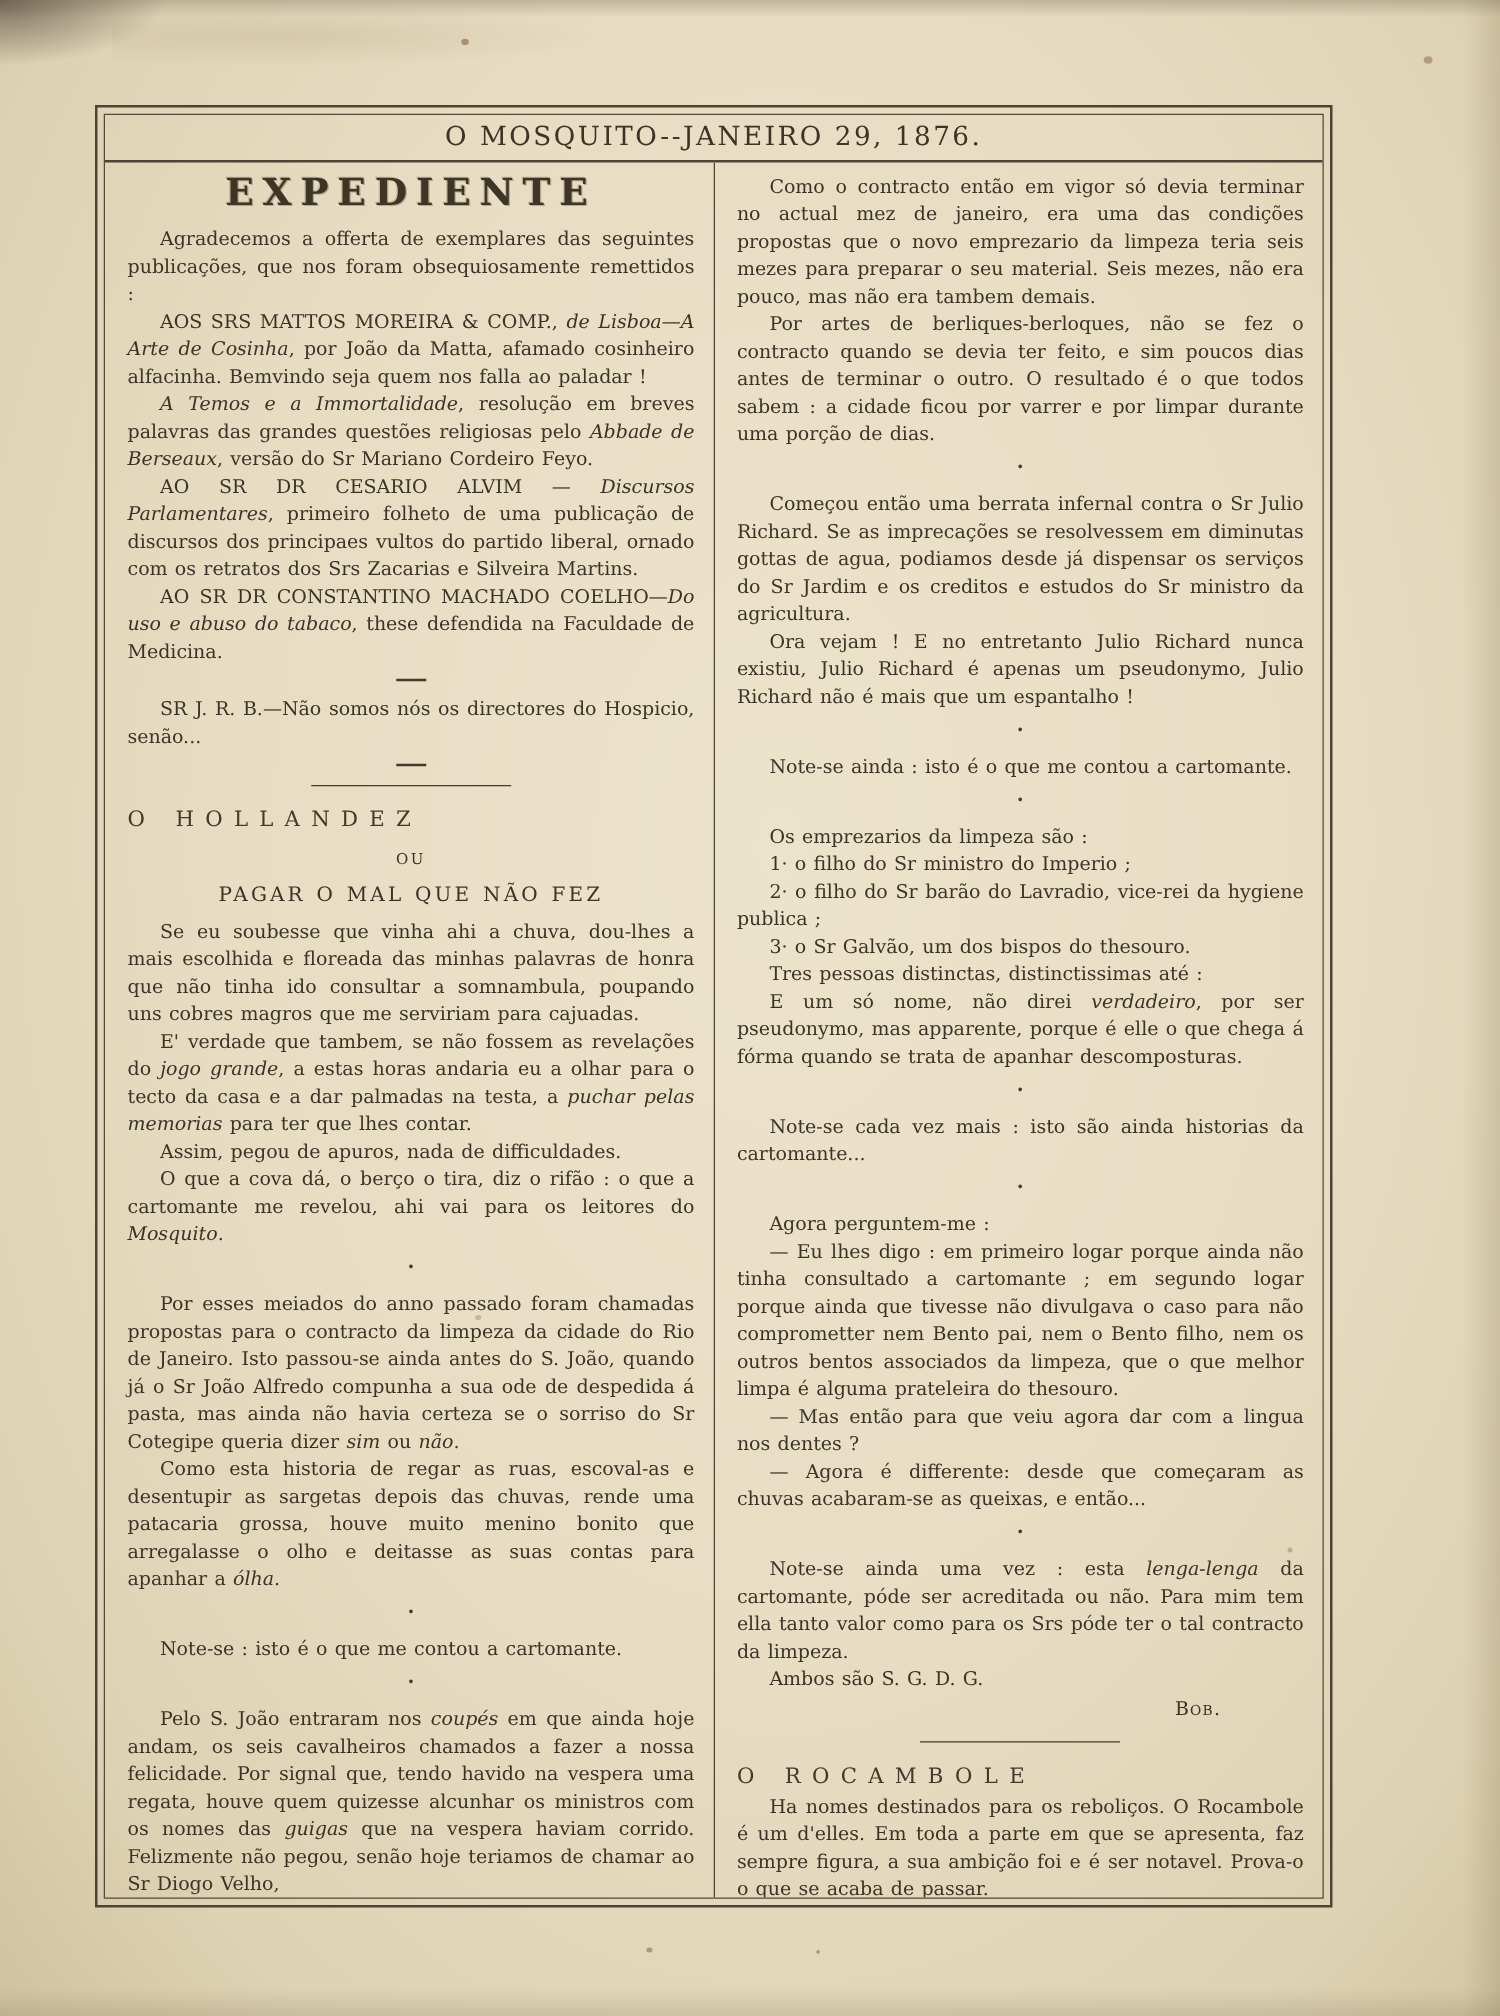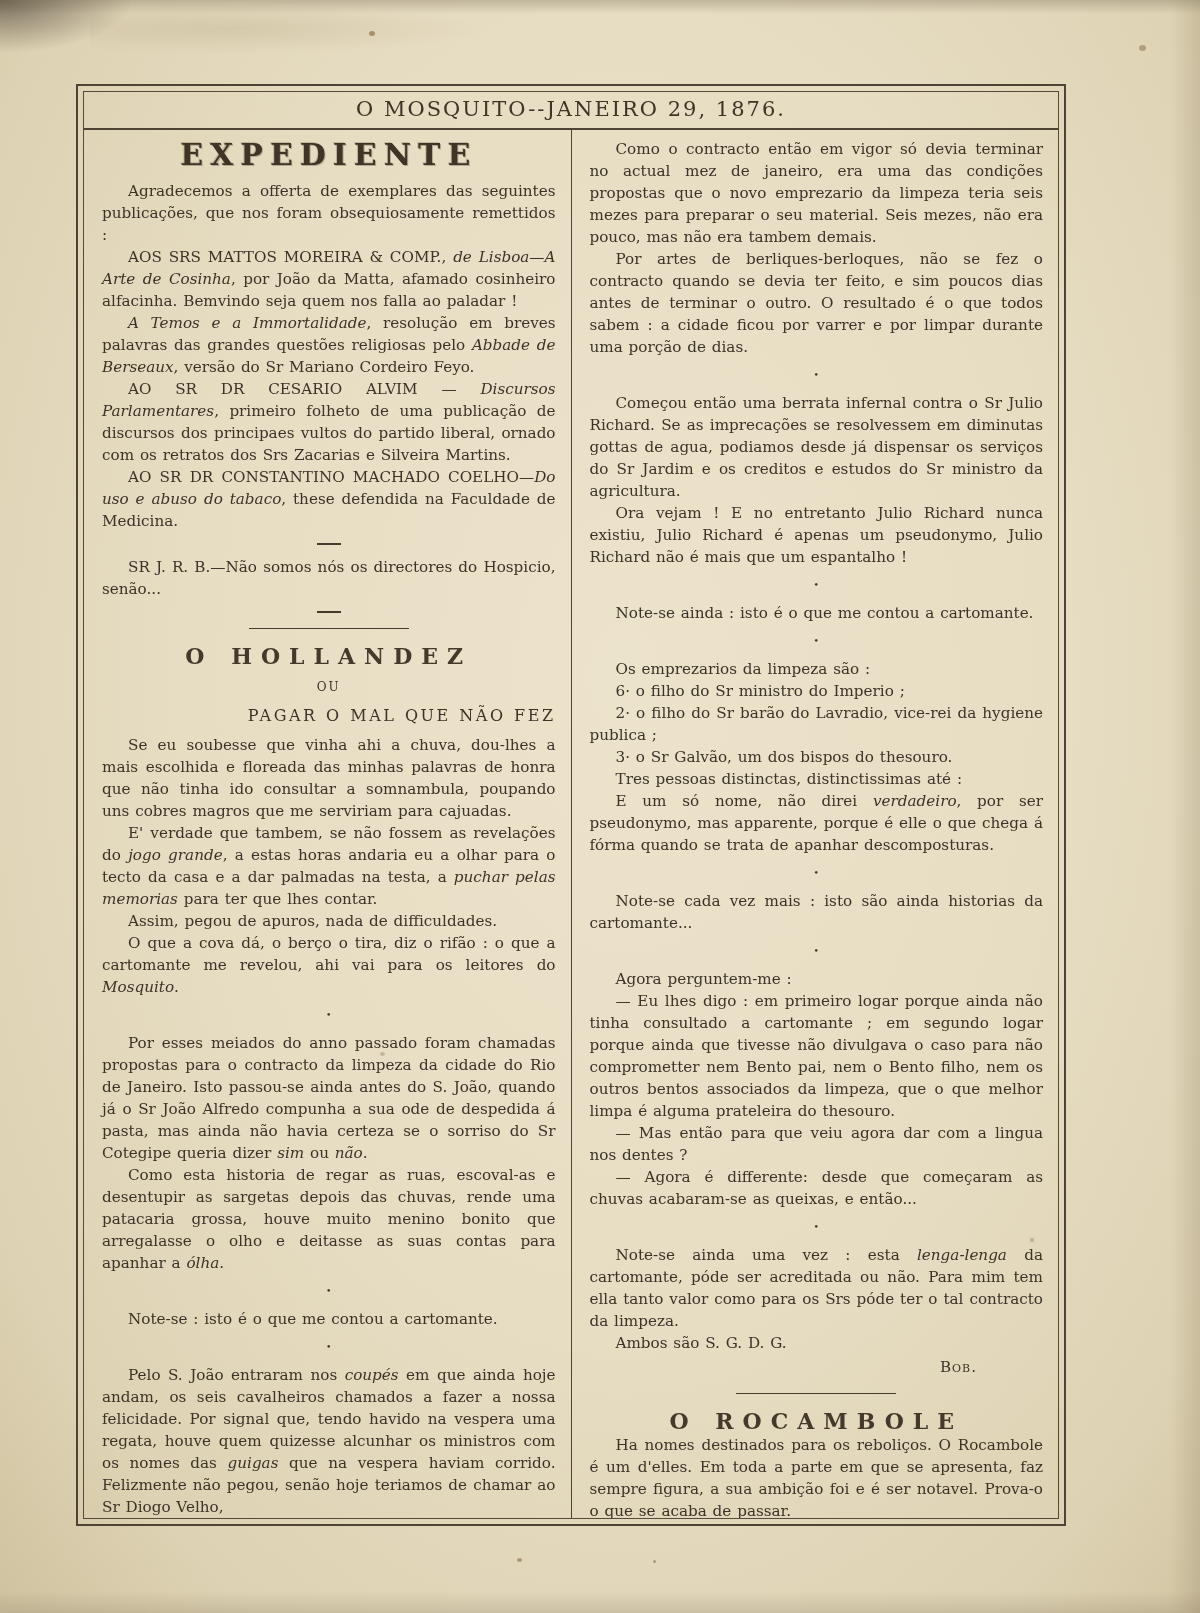--- a/index.html
+++ b/index.html
@@ -35,24 +35,24 @@
   .col{flex:1;padding:8px 15px 0 18px;text-align:justify;
     font-size:15.2px;line-height:22px;overflow:hidden;word-spacing:1px;}
   .col-right{border-left:1px solid #4e4435;}
 
   .para{margin:0;text-indent:26px;}
   .it{font-style:italic;}
 
   .ornate-title{text-align:center;text-indent:0;font-size:30px;font-weight:bold;
     letter-spacing:7px;margin:6px 0 14px;color:#3e3526;
     text-shadow:1px 1px 0 rgba(62,53,38,.30), -1px -1px 0 rgba(62,53,38,.22);}
-  .section-title{text-align:center;text-indent:0;font-size:22px;font-weight:bold;
+  .section-title{text-align:left;text-indent:0;font-size:17px;font-weight:normal;
     letter-spacing:9px;margin:16px 0 2px;color:#44392a;}
   .section-sub{text-align:center;text-indent:0;font-size:12px;letter-spacing:2px;margin:9px 0 2px;}
-  .section-sub2{text-align:right;text-indent:0;font-size:16px;letter-spacing:2.5px;margin:7px 0 7px;}
+  .section-sub2{text-align:center;text-indent:0;font-size:16px;letter-spacing:2.5px;margin:7px 0 7px;}
   .sep-dash{width:24px;height:2px;background:#453b2c;margin:11px auto;}
   .sep-dot{text-align:center;font-size:10px;line-height:8px;margin:13px 0;color:#453b2c;}
   .sep-rule{width:160px;height:1px;background:#453b2c;margin:15px auto 13px;}
   .sig{text-align:right;padding-right:66px;font-variant:small-caps;letter-spacing:1px;margin:2px 0;}
 </style>
 </head>
 <body>
 
 <div class="page">
   <div class="corner-dark"></div>
@@ -101,21 +101,21 @@
         <div class="col col-right">
             <p class="para"><span>Como o contracto então em vigor só devia terminar no actual mez de janeiro, era uma das condições propostas que o novo emprezario da limpeza teria seis mezes para preparar o seu material. Seis mezes, não era pouco, mas não era tambem demais.</span></p>
             <p class="para"><span>Por artes de berliques-berloques, não se fez o contracto quando se devia ter feito, e sim poucos dias antes de terminar o outro. O resultado é o que todos sabem : a cidade ficou por varrer e por limpar durante uma porção de dias.</span></p>
             <div class="sep-dot">•</div>
             <p class="para"><span>Começou então uma berrata infernal contra o Sr Julio Richard. Se as imprecações se resolvessem em diminutas gottas de agua, podiamos desde já dispensar os serviços do Sr Jardim e os creditos e estudos do Sr ministro da agricultura.</span></p>
             <p class="para"><span>Ora vejam ! E no entretanto Julio Richard nunca existiu, Julio Richard é apenas um pseudonymo, Julio Richard não é mais que um espantalho !</span></p>
             <div class="sep-dot">•</div>
             <p class="para"><span>Note-se ainda : isto é o que me contou a cartomante.</span></p>
             <div class="sep-dot">•</div>
             <p class="para"><span>Os emprezarios da limpeza são :</span></p>
-            <p class="para"><span>6· o filho do Sr ministro do Imperio ;</span></p>
+            <p class="para"><span>1· o filho do Sr ministro do Imperio ;</span></p>
             <p class="para"><span>2· o filho do Sr barão do Lavradio, vice-rei da hygiene publica ;</span></p>
             <p class="para"><span>3· o Sr Galvão, um dos bispos do thesouro.</span></p>
             <p class="para"><span>Tres pessoas distinctas, distinctissimas até :</span></p>
             <p class="para"><span>E um só nome, não direi </span><span class="it">verdadeiro</span><span>, por ser pseudonymo, mas apparente, porque é elle o que chega á fórma quando se trata de apanhar descomposturas.</span></p>
             <div class="sep-dot">•</div>
             <p class="para"><span>Note-se cada vez mais : isto são ainda historias da cartomante...</span></p>
             <div class="sep-dot">•</div>
             <p class="para"><span>Agora perguntem-me :</span></p>
             <p class="para"><span>— Eu lhes digo : em primeiro logar porque ainda não tinha consultado a cartomante ; em segundo logar porque ainda que tivesse não divulgava o caso para não comprometter nem Bento pai, nem o Bento filho, nem os outros bentos associados da limpeza, que o que melhor limpa é alguma prateleira do thesouro.</span></p>
             <p class="para"><span>— Mas então para que veiu agora dar com a lingua nos dentes ?</span></p>

